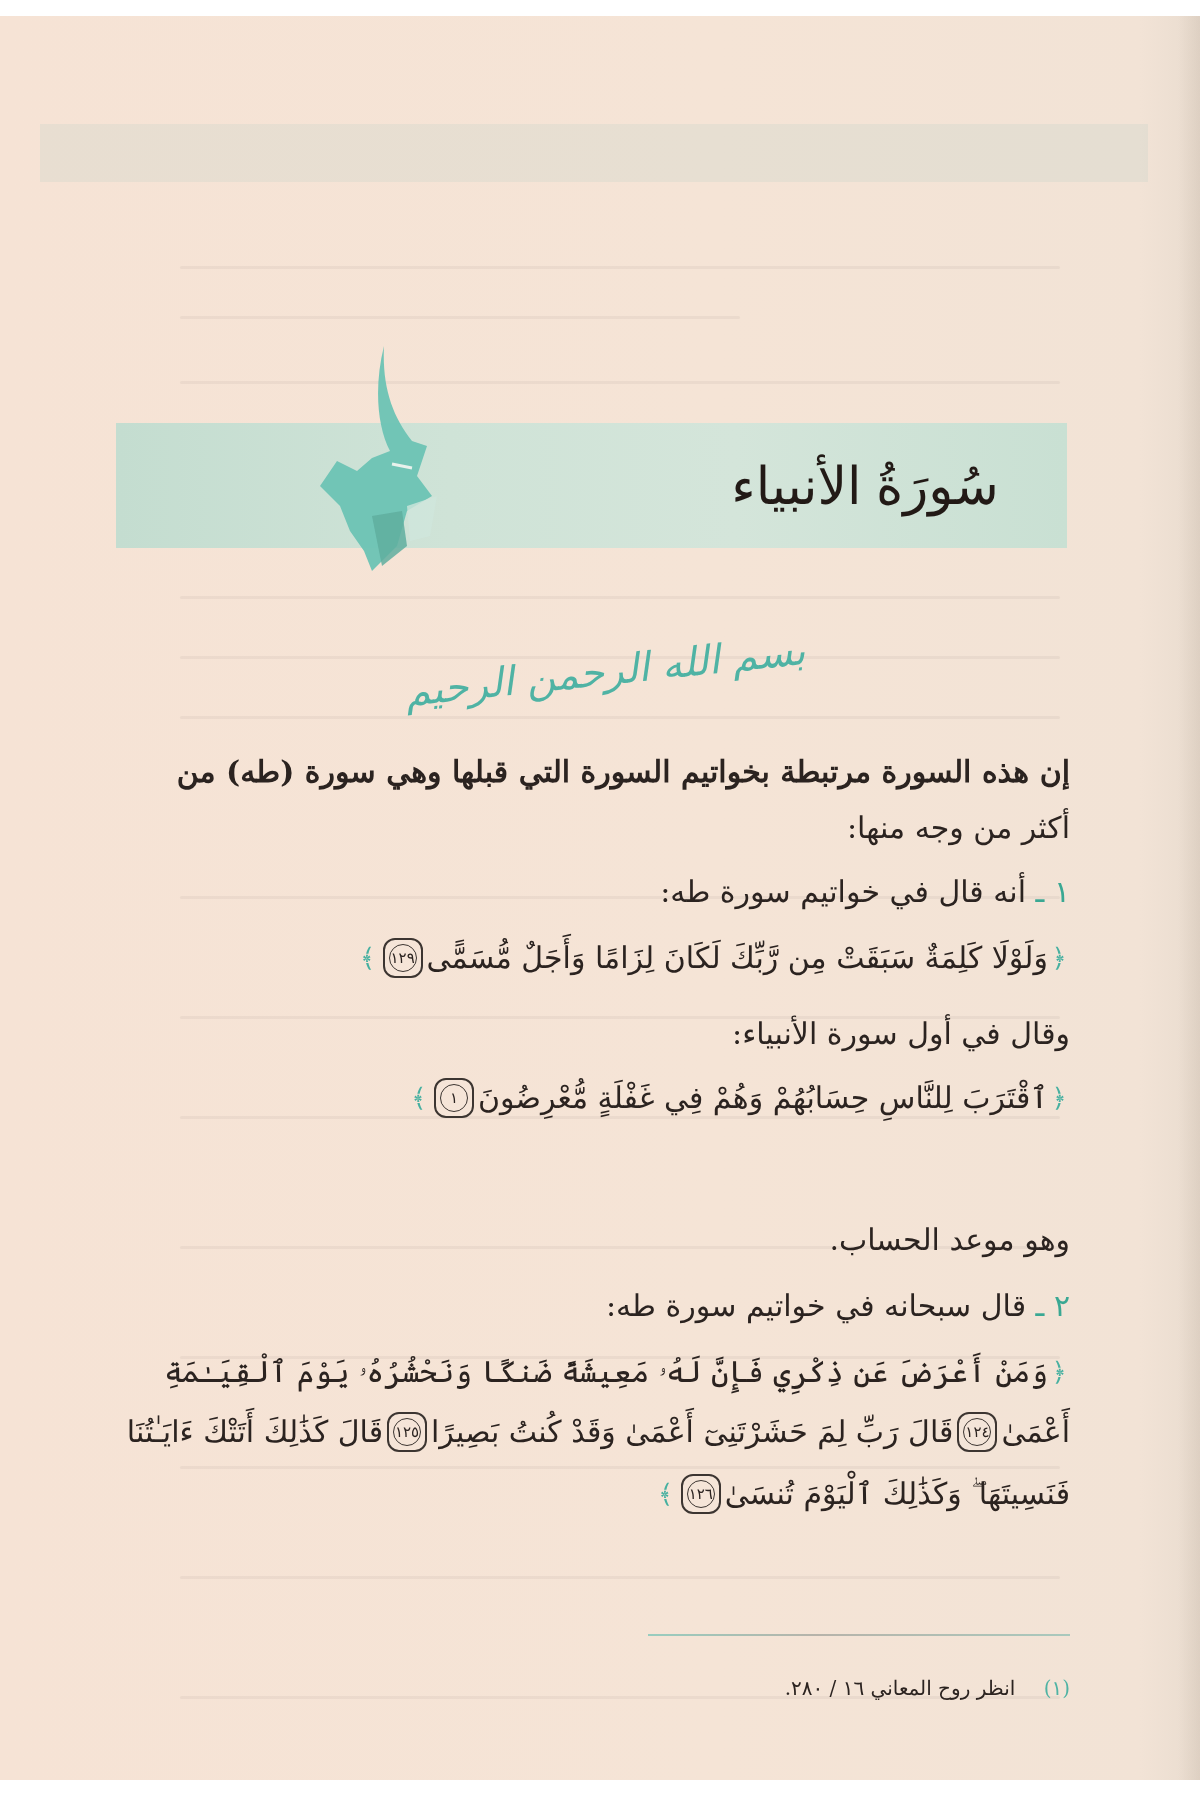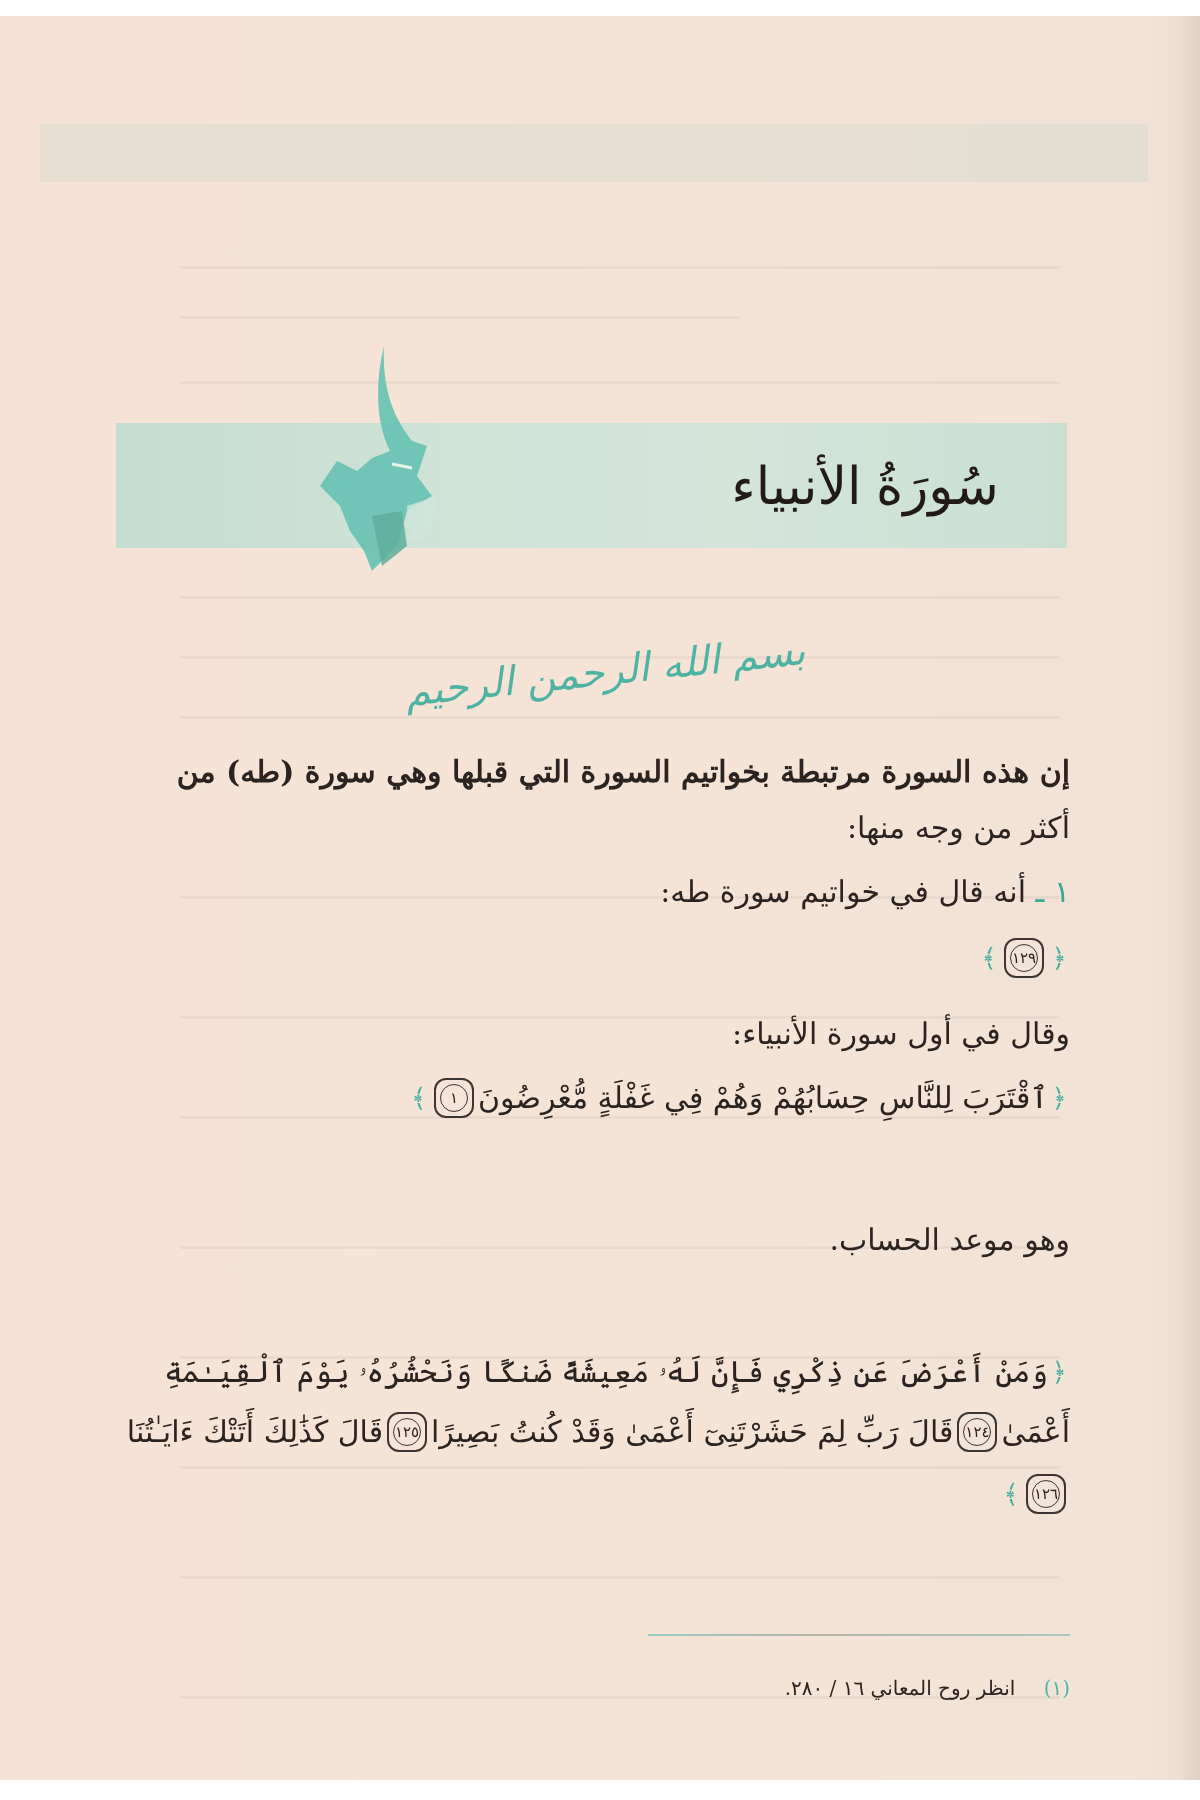--- a/index.html
+++ b/index.html
@@ -139,58 +139,64 @@
     <div class="line" style="top:728px;font-weight:bold;">إن هذه السورة مرتبطة بخواتيم السورة التي قبلها وهي سورة (طه) من</div>
     <div class="line" style="top:784px;">أكثر من وجه منها:</div>
 
     <div class="line" style="top:848px;">
       <span class="num">١ ـ</span>
       <span>أنه قال في خواتيم سورة طه:</span>
     </div>
 
     <div class="ayah" style="top:912px;">
       <span class="bracket">﴿</span>
+      <span>وَلَوْلَا كَلِمَةٌ سَبَقَتْ مِن رَّبِّكَ لَكَانَ لِزَامًا وَأَجَلٌ مُّسَمًّى</span>
       <span class="medallion">
           <span>١٢٩</span>
         </span>
       <span class="bracket">﴾</span>
     </div>
 
     <div class="line" style="top:990px;">وقال في أول سورة الأنبياء:</div>
 
     <div class="ayah" style="top:1052px;">
       <span class="bracket">﴿</span>
       <span>ٱقْتَرَبَ لِلنَّاسِ حِسَابُهُمْ وَهُمْ فِي غَفْلَةٍ مُّعْرِضُونَ</span>
       <span class="medallion">
           <span>١</span>
         </span>
       <span class="bracket">﴾</span>
     </div>
 
     <div class="line" style="top:1196px;">وهو موعد الحساب.</div>
 
+    <div class="line" style="top:1262px;">
+      <span class="num">٢ ـ</span>
+      <span>قال سبحانه في خواتيم سورة طه:</span>
+    </div>
 
     <div class="ayah" style="top:1326px;">
       <span class="bracket">﴿</span>
       <span>وَمَنْ أَعْرَضَ عَن ذِكْرِي فَإِنَّ لَهُۥ مَعِيشَةً ضَنكًا وَنَحْشُرُهُۥ يَوْمَ ٱلْقِيَـٰمَةِ</span>
     </div>
 
     <div class="ayah" style="top:1386px;">
       <span>أَعْمَىٰ</span>
       <span class="medallion">
           <span>١٢٤</span>
         </span>
       <span>قَالَ رَبِّ لِمَ حَشَرْتَنِىٓ أَعْمَىٰ وَقَدْ كُنتُ بَصِيرًا</span>
       <span class="medallion">
           <span>١٢٥</span>
         </span>
       <span>قَالَ كَذَٰلِكَ أَتَتْكَ ءَايَـٰتُنَا</span>
     </div>
 
     <div class="ayah" style="top:1448px;">
+      <span>فَنَسِيتَهَا ۖ وَكَذَٰلِكَ ٱلْيَوْمَ تُنسَىٰ</span>
       <span class="medallion">
           <span>١٢٦</span>
         </span>
       <span class="bracket">﴾</span>
     </div>
 
   </div>
 
   <div class="sep"></div>
   <div class="footnote">

